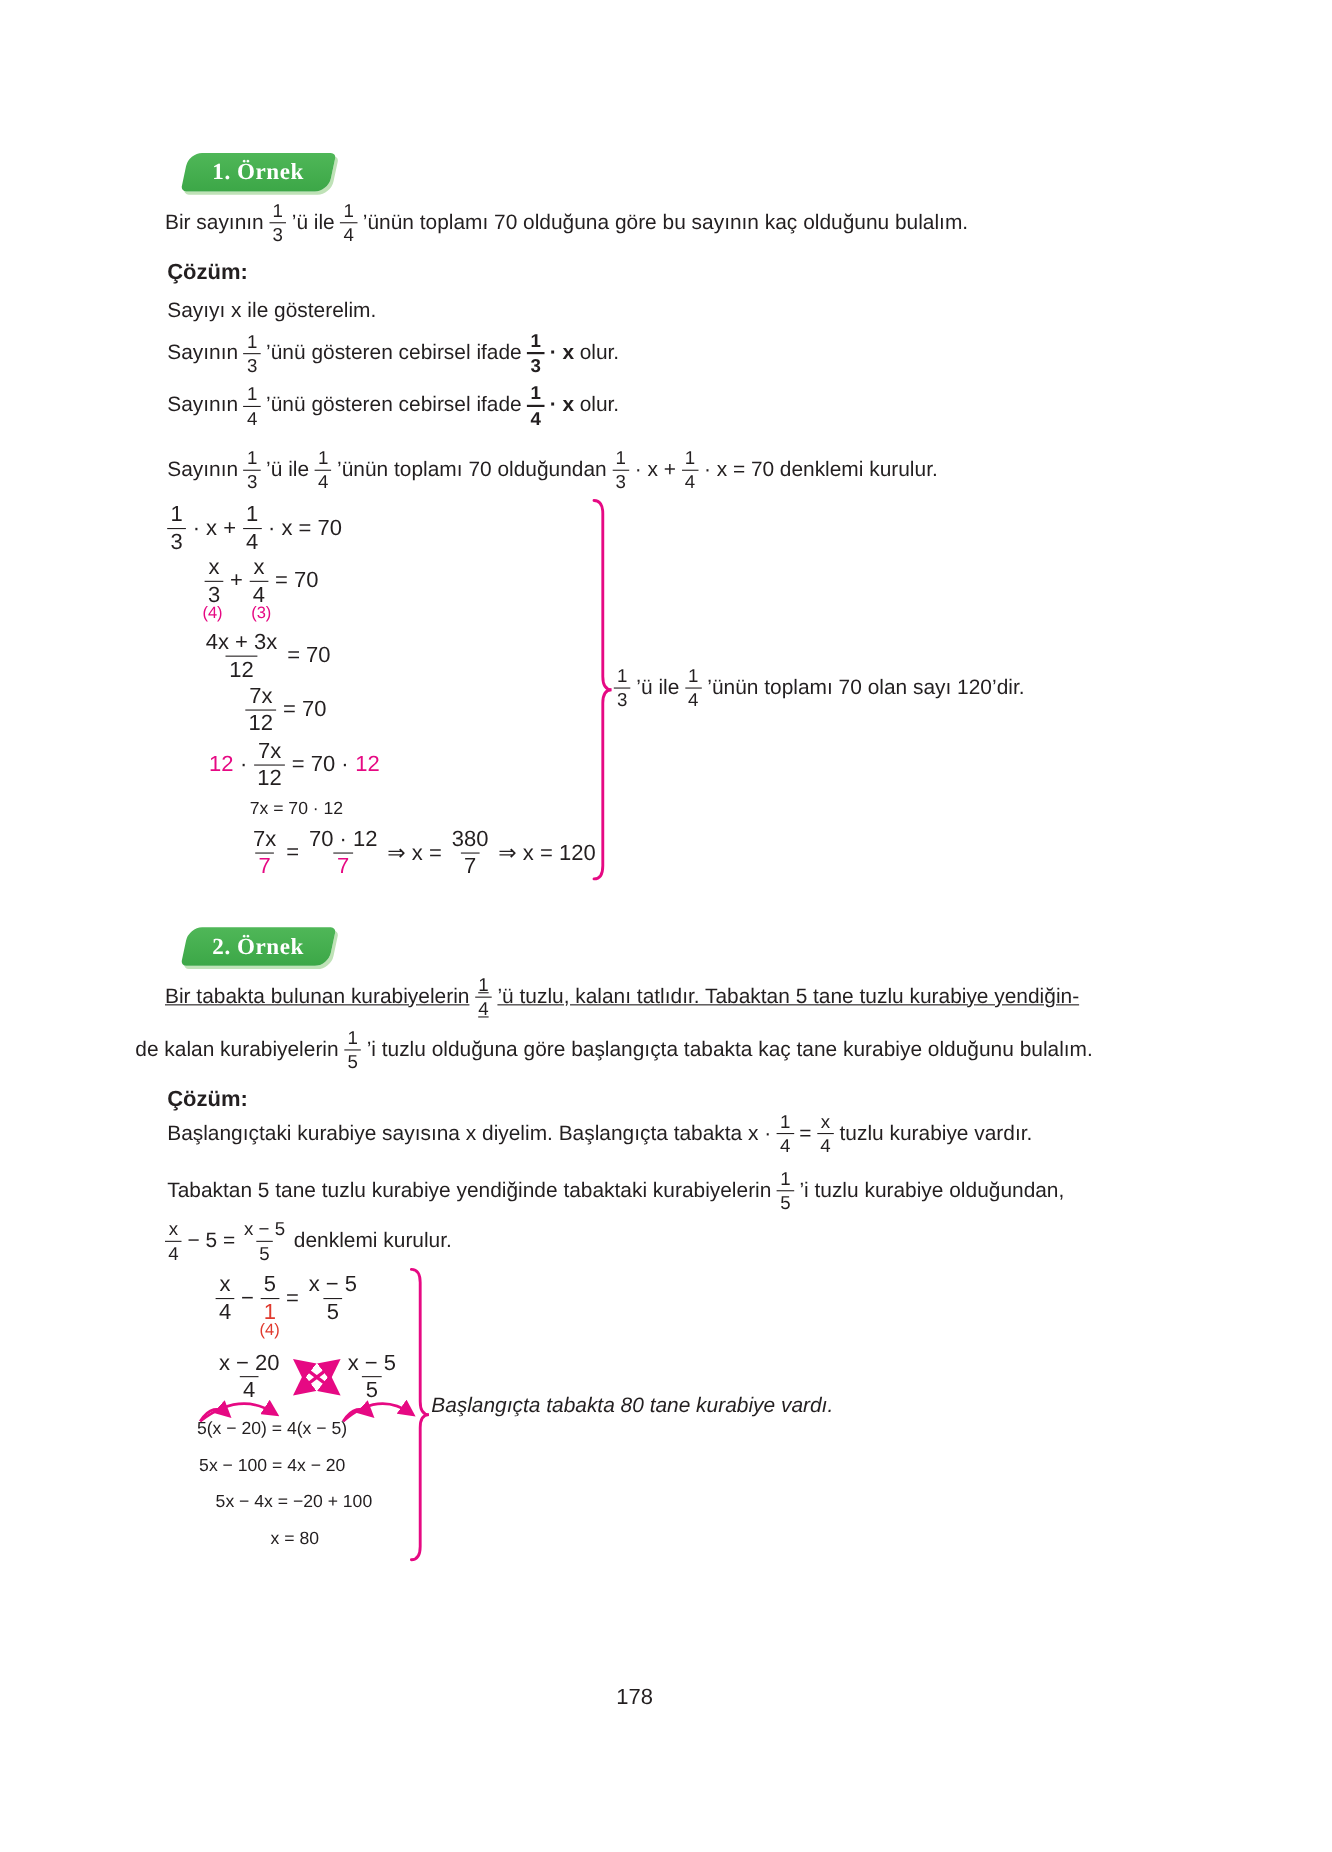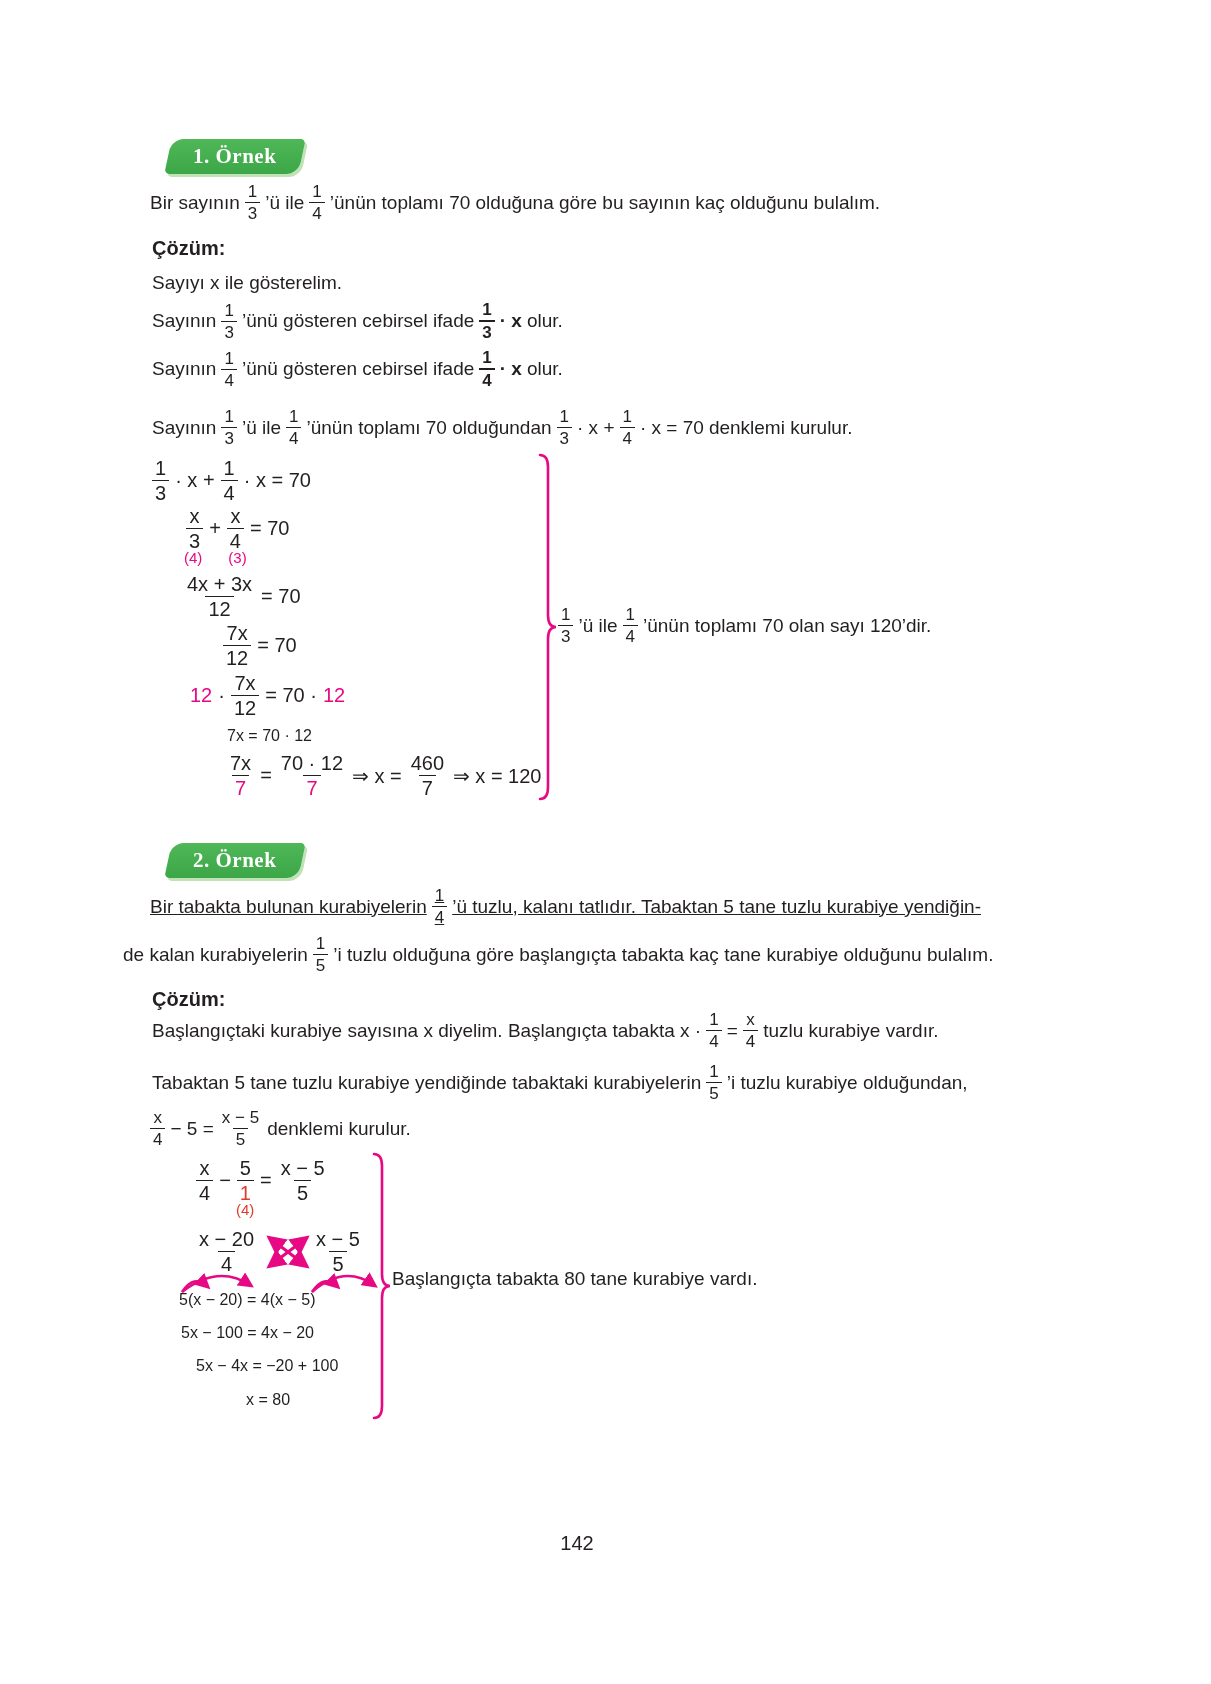--- a/index.html
+++ b/index.html
@@ -212,21 +212,21 @@
         <span class="fn">7x</span>
         <span class="fd magenta">7</span>
       </span>
     <span>=</span>
     <span class="frac">
         <span class="fn">70 · 12</span>
         <span class="fd magenta">7</span>
       </span>
     <span>⇒ x =</span>
     <span class="frac">
-        <span class="fn">460</span>
+        <span class="fn">380</span>
         <span class="fd">7</span>
       </span>
     <span>⇒ x = 120</span>
   </div>
 
   
   <svg class="deco" style="left:534px; top:453px;" width="26" height="348" viewBox="0 0 26 348">
     <path d="M6,2 Q14,2 14,14 L14,162 Q14,174 22,174 Q14,174 14,186 L14,334 Q14,346 6,346" fill="none" stroke="#e60983" stroke-width="2.6" stroke-linecap="round"></path>
   </svg>
   <div class="flexline note" style="top:605px; left:558px;">
@@ -346,18 +346,18 @@
   </svg>
   <div class="mstep" style="top:1291px; left:179px;">5(x − 20) = 4(x − 5)</div>
   <div class="mstep" style="top:1324px; left:181px;text-align:center;">5x − 100 = 4x − 20</div>
   <div class="mstep" style="top:1357px; left:196px;">5x − 4x = −20 + 100</div>
   <div class="mstep" style="top:1391px; left:246px;">x = 80</div>
 
   
   <svg class="deco" style="left:368px; top:1152px;" width="26" height="268" viewBox="0 0 26 268">
     <path d="M6,2 Q14,2 14,14 L14,122 Q14,134 22,134 Q14,134 14,146 L14,254 Q14,266 6,266" fill="none" stroke="#e60983" stroke-width="2.6" stroke-linecap="round"></path>
   </svg>
-  <div class="plain note" style="top:1268px; left:392px;">Başlangıçta tabakta 80 tane kurabiye vardı.</div>
-
-  
-  <div class="pagenum">142</div>
+  <div class="plain note" style="top:1268px; left:392px;font-style:italic;">Başlangıçta tabakta 80 tane kurabiye vardı.</div>
+
+  
+  <div class="pagenum">178</div>
 
 </div>
 
 </body></html>

